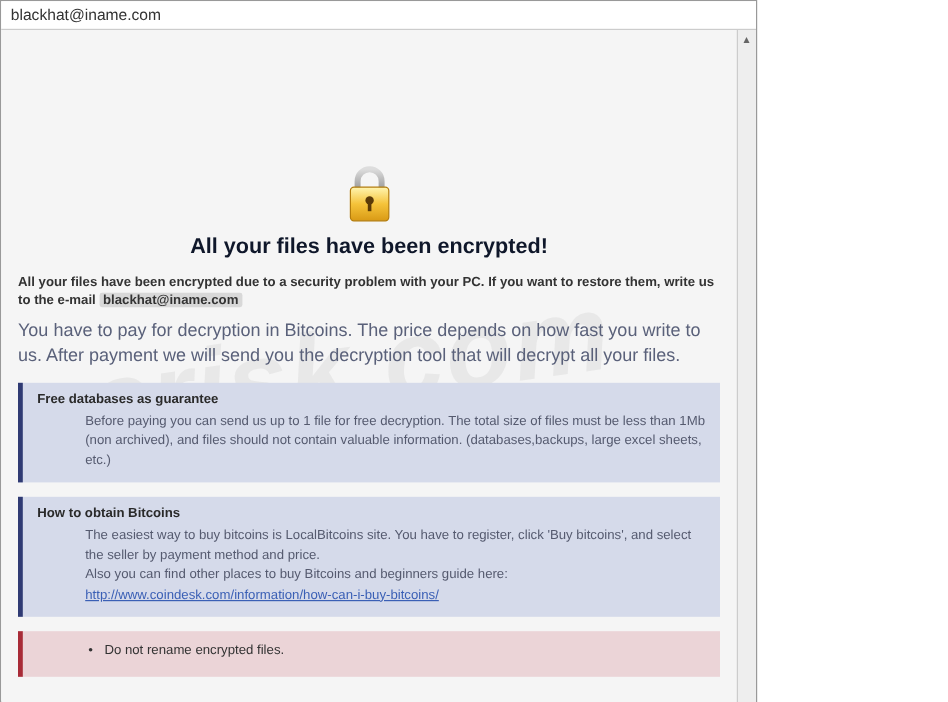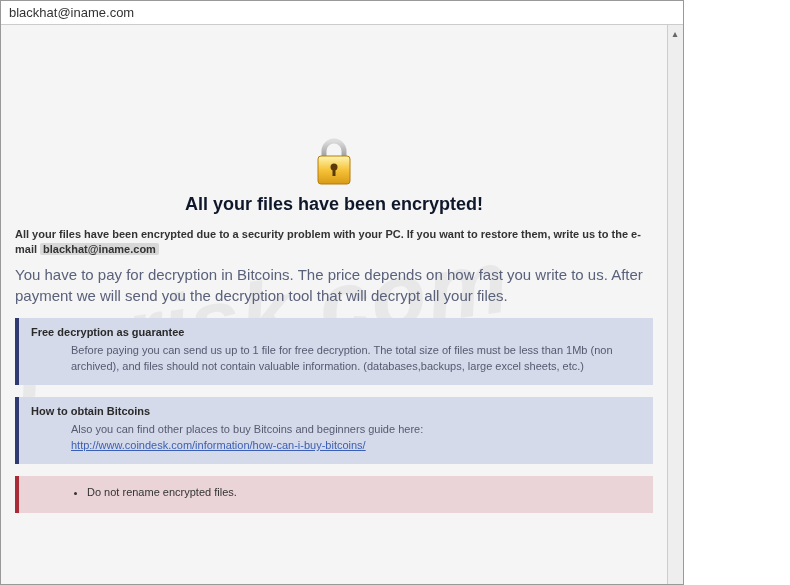--- a/index.html
+++ b/index.html
@@ -1,17 +1,17 @@
 <!DOCTYPE html>
 <html><head>
   <meta charset="utf-8">
   <style>
     * { margin: 0; padding: 0; box-sizing: border-box; }
     body { font-family: 'Segoe UI', Tahoma, sans-serif; background: #fff; width: 790px; height: 585px; overflow: hidden; }
-    .window { width: 684px; height: 585px; border: 1px solid #999; display: flex; flex-direction: column; }
+    .window { width: 631px; height: 585px; border: 1px solid #999; display: flex; flex-direction: column; }
     .titlebar { background: #fff; padding: 4px 8px; border-bottom: 1px solid #ccc; font-size: 13px; color: #333; }
     .content-area { flex: 1; display: flex; position: relative; background: #f5f5f5; }
     .main { flex: 1; padding: 10px 14px; overflow-y: auto; font-size: 11px; color: #333; position: relative; }
     .scrollbar-track { width: 16px; background: #eee; border-left: 1px solid #ccc; position: relative; }
     .scroll-arrow-up { position: absolute; top: 2px; right: 2px; width: 12px; height: 12px; display: flex; align-items: center; justify-content: center; font-size: 10px; color: #666; }
     .lock-section { text-align: center; margin-bottom: 10px; }
     .lock-icon { display: inline-block; margin-bottom: 6px; }
     .headline { font-size: 18px; font-weight: bold; text-align: center; margin-bottom: 12px; color: #0f172a; }
     .intro p { margin-bottom: 3px; font-size: 11px; line-height: 1.4; }
     .intro strong { font-weight: bold; }
@@ -62,27 +62,28 @@
         <div class="headline">All your files have been encrypted!</div>
       </div>
 
       <div class="intro">
         <p><strong>All your files have been encrypted due to a security problem with your PC. If you want to restore them, write us to the e-mail </strong> <span class="hl">blackhat@iname.com</span></p>
       </div>
 
       <div class="payinfo">You have to pay for decryption in Bitcoins. The price depends on how fast you write to us. After payment we will send you the decryption tool that will decrypt all your files.</div>
 
       <div class="box box-blue">
-        <h3>Free decryption as guarantee</h3>
+        <h3>Free databases as guarantee</h3>
         <div class="body">Before paying you can send us up to 1 file for free decryption. The total size of files must be less than 1Mb (non archived), and files should not contain valuable information. (databases,backups, large excel sheets, etc.)</div>
       </div>
 
       <div class="box box-blue">
         <h3>How to obtain Bitcoins</h3>
         <div class="body">
+          <div>The easiest way to buy bitcoins is LocalBitcoins site. You have to register, click 'Buy bitcoins', and select the seller by payment method and price.</div>
           <div>Also you can find other places to buy Bitcoins and beginners guide here:</div>
           <a href="#">http://www.coindesk.com/information/how-can-i-buy-bitcoins/</a>
         </div>
       </div>
 
       <div class="box box-pink">
         <ul>
           <li>Do not rename encrypted files.</li>
 
         </ul>

